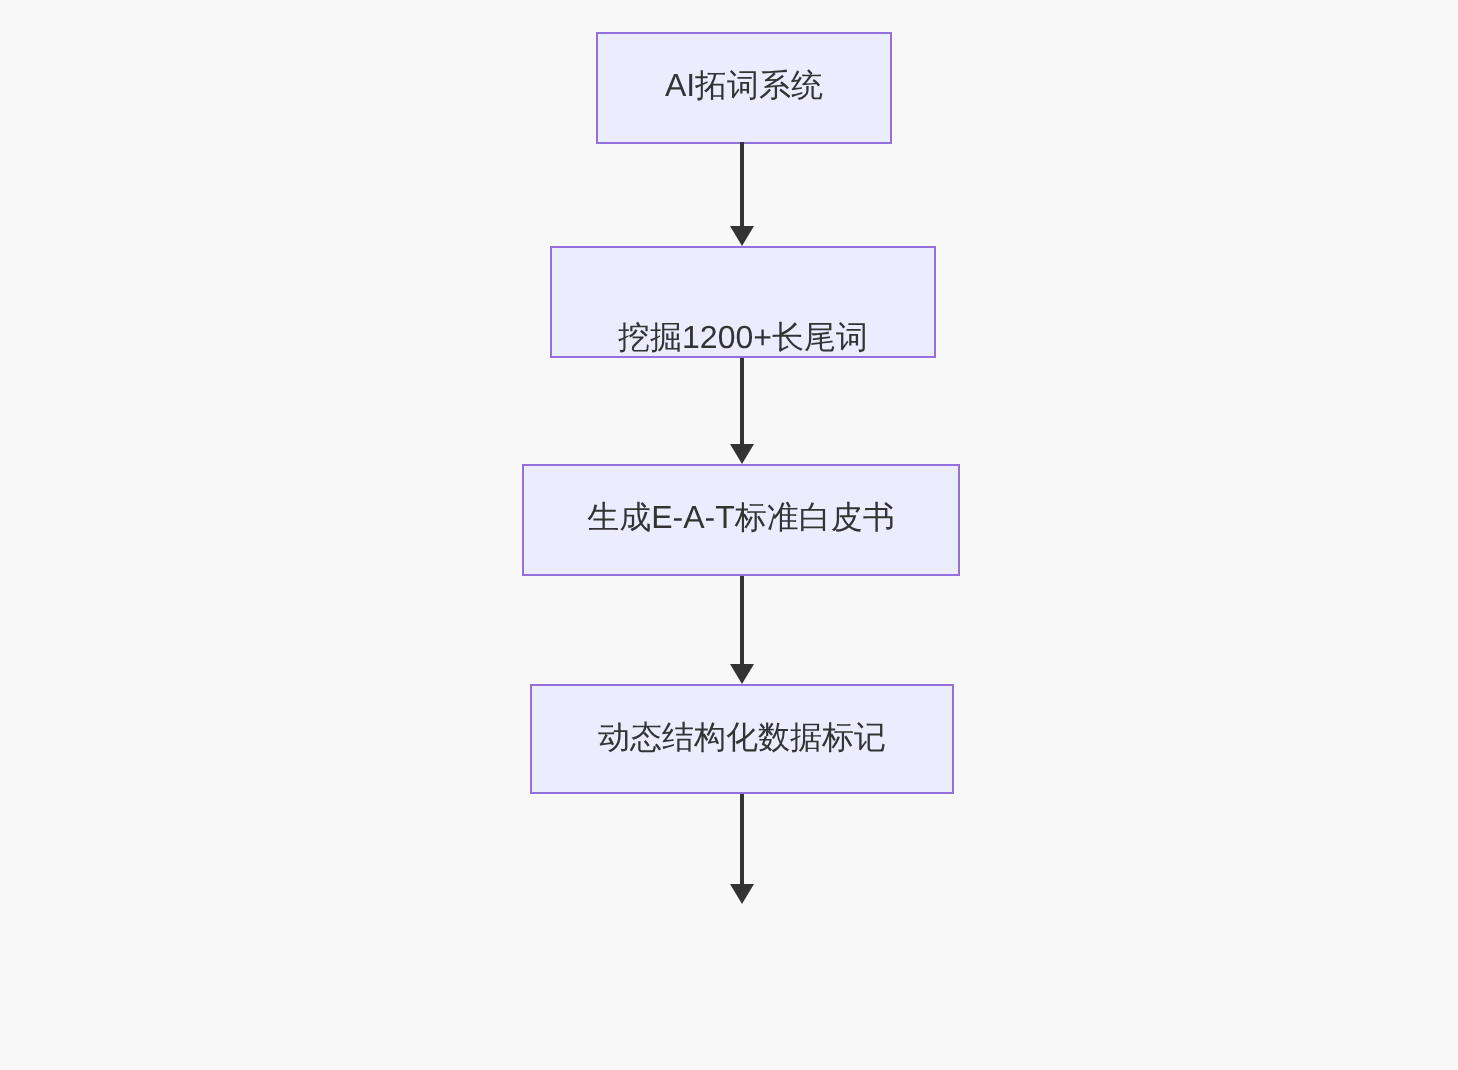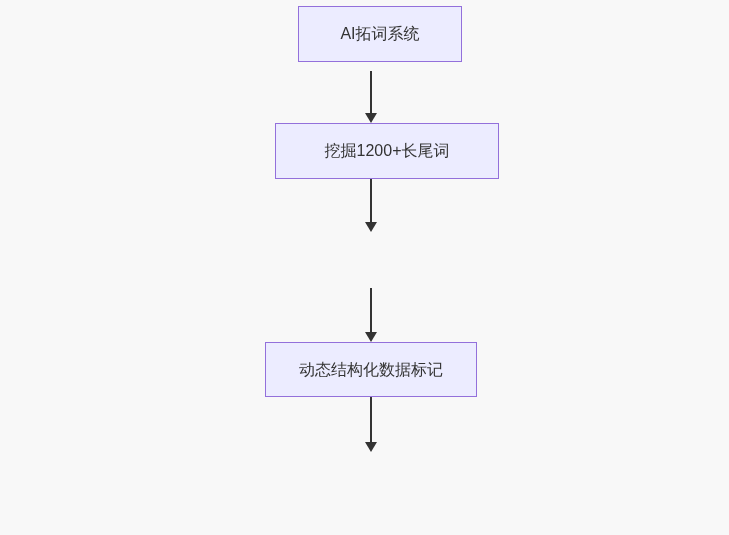--- a/index.html
+++ b/index.html
@@ -25,22 +25,22 @@
     align-items: center;
     justify-content: center;
     background: var(--node-fill, #ECECFF);
     border: 1px solid var(--node-border, #9370DB);
     color: var(--text-color, #333333);
     font-size: 16px;
     line-height: 1;
     text-align: center;
     white-space: nowrap;
   }
-  #n1 { left: 298px; top: 6px;  width: 164px; height: 56px; }
-  #n2 { left: 275px; top: 123px; width: 224px; height: 56px; }
+  #n1 { left: 298px; top: 16px;  width: 148px; height: 56px; }
+  #n2 { left: 275px; top: 123px; width: 193px; height: 56px; align-items: flex-end; }
   #n3 { left: 261px; top: 232px; width: 219px; height: 56px; }
   #n4 { left: 265px; top: 342px; width: 212px; height: 55px; }
   #n5 { left: 254px; top: 452px; width: 234px; height: 55px; }
 
   .arrow {
     position: absolute;
     left: 365px;
     width: 12px;
   }
   #a1 { top: 71px;  height: 52px; }
@@ -83,20 +83,23 @@
 
   <div class="node" id="n2">
     <span>挖掘1200+长尾词</span>
   </div>
 
   <div class="arrow" id="a2">
     <div class="arrow-line"></div>
     <div class="arrow-head"></div>
   </div>
 
+  <div class="node" id="n3">
+    <span>生成E-A-T标准白皮书</span>
+  </div>
 
   <div class="arrow" id="a3">
     <div class="arrow-line"></div>
     <div class="arrow-head"></div>
   </div>
 
   <div class="node" id="n4">
     <span>动态结构化数据标记</span>
   </div>
 

